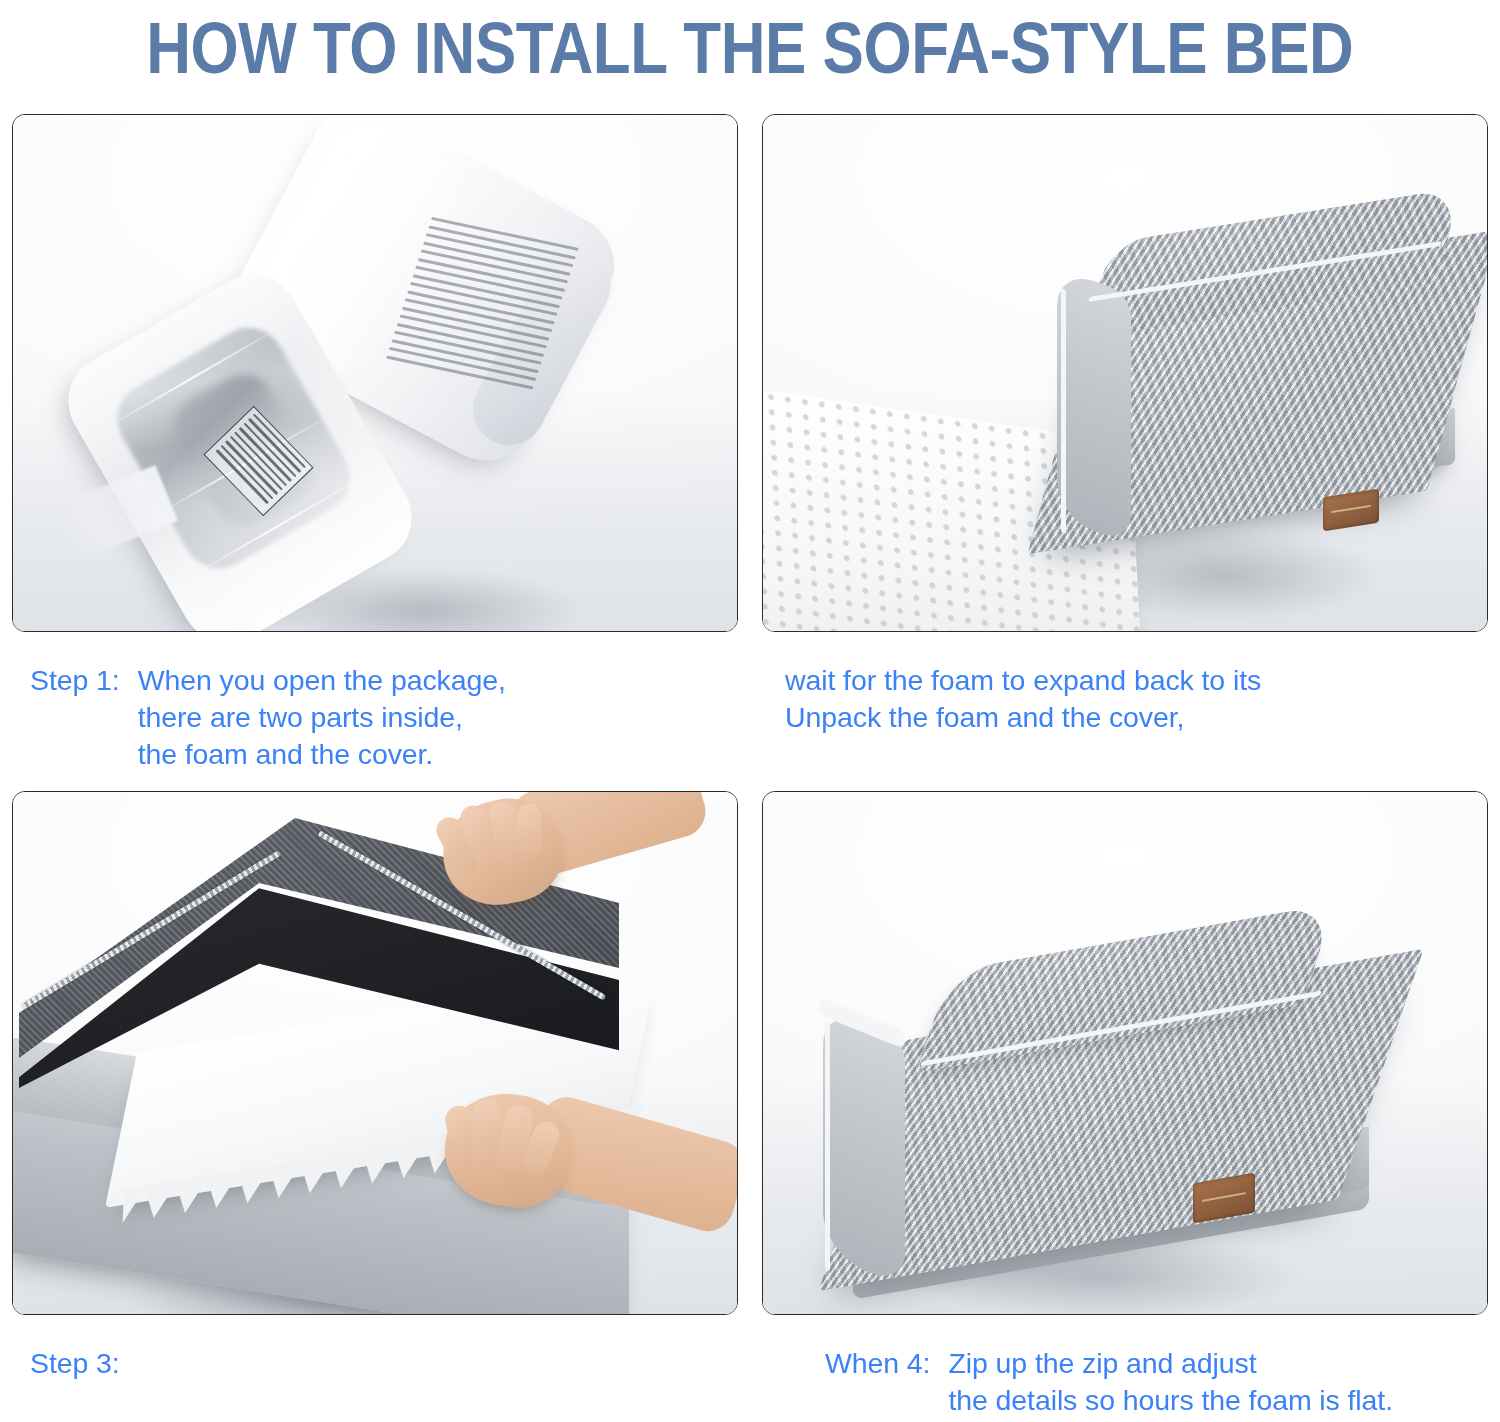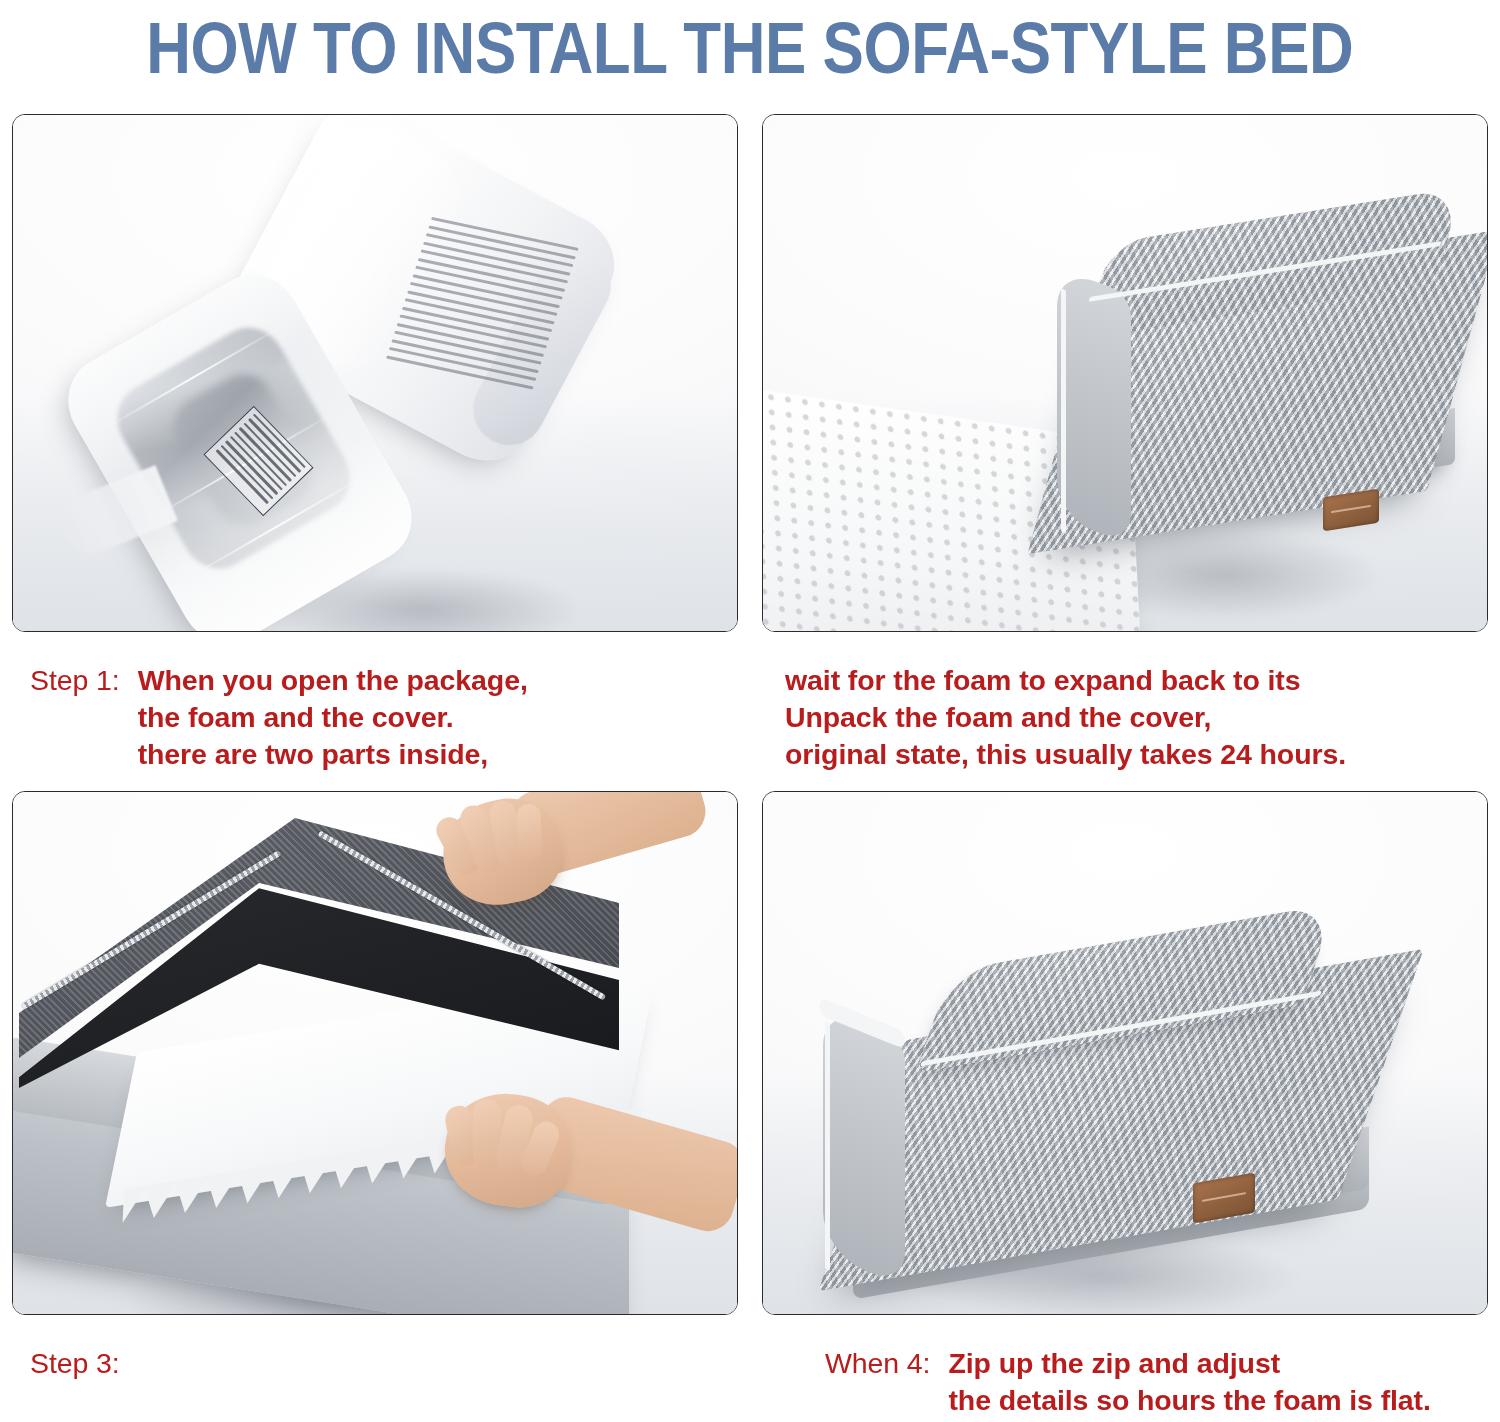--- a/index.html
+++ b/index.html
@@ -56,29 +56,29 @@
   .bg-floor{
     position:absolute; left:0; right:0; bottom:0; height:46%;
     background:linear-gradient(180deg, rgba(233,235,238,0) 0%, rgba(228,231,235,.85) 60%, rgba(223,226,231,1) 100%);
   }
 
   
   .caption{
     display:flex;
     font-size:28.5px;
     line-height:37px;
-    color:#b91c1c;
+    color:#3b82f6;
     letter-spacing:-0.1px;
   }
   .cap-top{ padding:30px 0 0 30px; }
   .cap-bot{ padding:30px 0 0 30px; }
   .cap-bot.shift{ padding-left:75px; }
   .cap-top.shift{ padding-left:35px; }
   .cap-label{ white-space:nowrap; padding-right:18px; }
-  .cap-text span{ display:block; white-space:nowrap;font-weight:bold; }
+  .cap-text span{ display:block; white-space:nowrap; }
 
   
   .roll-foam{
     position:absolute;
     width:330px; height:265px;
     left:245px; top:36px;
     transform:rotate(28deg);
     transform-origin:50% 50%;
   }
   .roll-foam .body{
@@ -446,22 +446,22 @@
                 <i></i>
             </div>
             <div class="tail"></div>
           </div>
         </div>
       </div>
       <div class="caption cap-top">
         <div class="cap-label">Step 1:</div>
         <div class="cap-text">
           <span>When you open the package,</span>
+          <span>there are two parts inside,</span>
           <span>the foam and the cover.</span>
-          <span>there are two parts inside,</span>
         </div>
       </div>
     </div>
 
     <div class="cell">
       <div class="photo top">
         <div class="stage">
           <div class="bg-studio"></div>
           <div class="bg-floor"></div>
 
@@ -482,21 +482,20 @@
             <div class="tag" style="left:260px;top:290px;width:56px;height:34px;transform:skewY(-9deg);">
                 <i></i>
               </div>
           </div>
         </div>
       </div>
       <div class="caption cap-top shift">
         <div class="cap-text">
           <span>wait for the foam to expand back to its</span>
           <span>Unpack the foam and the cover,</span>
-          <span>original state, this usually takes 24 hours.</span>
         </div>
       </div>
     </div>
   </div>
 
   <div class="row">
 
     <div class="cell">
       <div class="photo bottom">
         <div class="stage">

